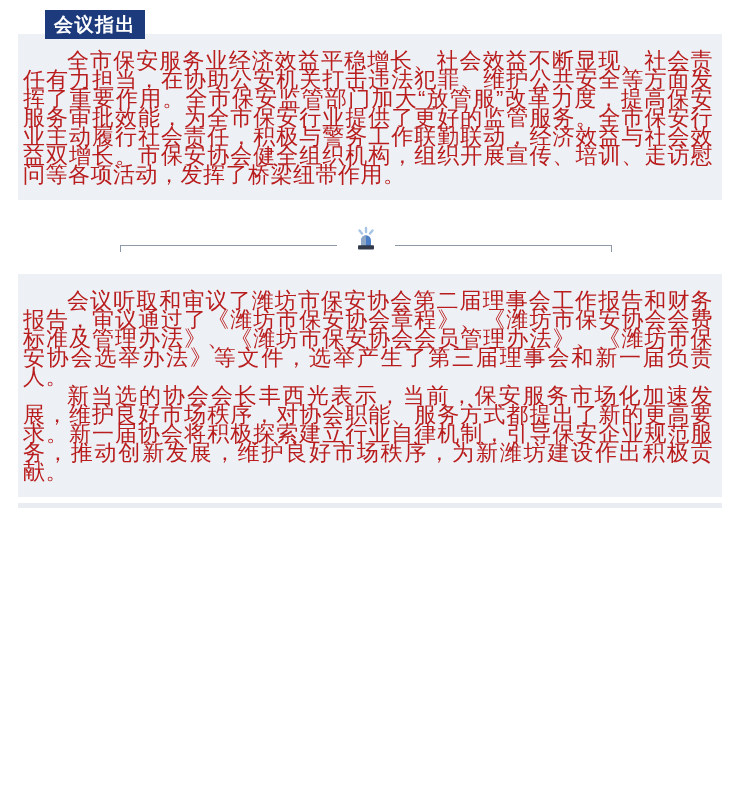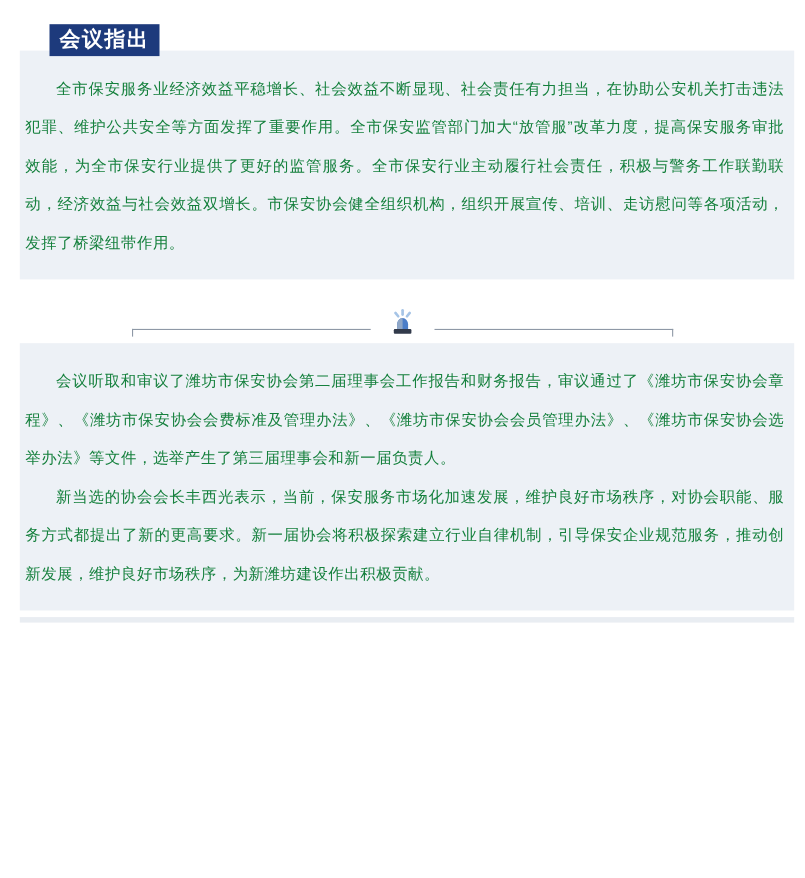--- a/index.html
+++ b/index.html
@@ -4,21 +4,21 @@
 <style>
   html,body{margin:0;padding:0;}
   body{
     width:732px;height:798px;overflow:hidden;
     background:#ffffff;
     font-family:"Liberation Sans","DejaVu Sans",sans-serif;
   }
   .page{position:relative;width:732px;height:798px;}
 
   .section{margin:0;}
-  .section.first{padding-top:22px;}
+  .section.first{padding-top:10px;}
   .section.second{margin-top:20px;}
 
   .badge{
     display:inline-block;
     margin-left:45px;
     background:#1d3a7c;
     color:#ffffff;
     font-size:19px;
     font-weight:bold;
     letter-spacing:1.5px;
@@ -30,28 +30,28 @@
     vertical-align:top;
   }
 
   .panel{
     margin:-5px 10px 0 18px;
     background:#edf1f6;
     padding:17px 9px 16px 5px;
     position:relative;
     z-index:1;
   }
-  .panel.no-badge{margin-top:3px;}
+  .panel.no-badge{margin-top:19px;}
 
   .panel p{
     margin:0;
-    color:#15803d;
-    font-size:14px;
+    color:#b91c1c;
+    font-size:22px;
     letter-spacing:0.5px;
-    line-height:35px;
+    line-height:19px;
     text-indent:2em;
     text-align:justify;
   }
 
   .divider{
     display:flex;
     align-items:flex-start;
     width:492px;
     margin:25px auto 0;
     height:30px;

